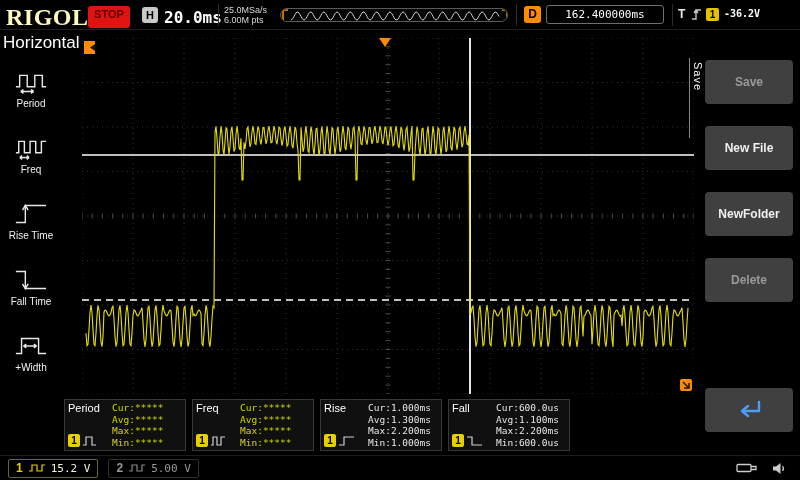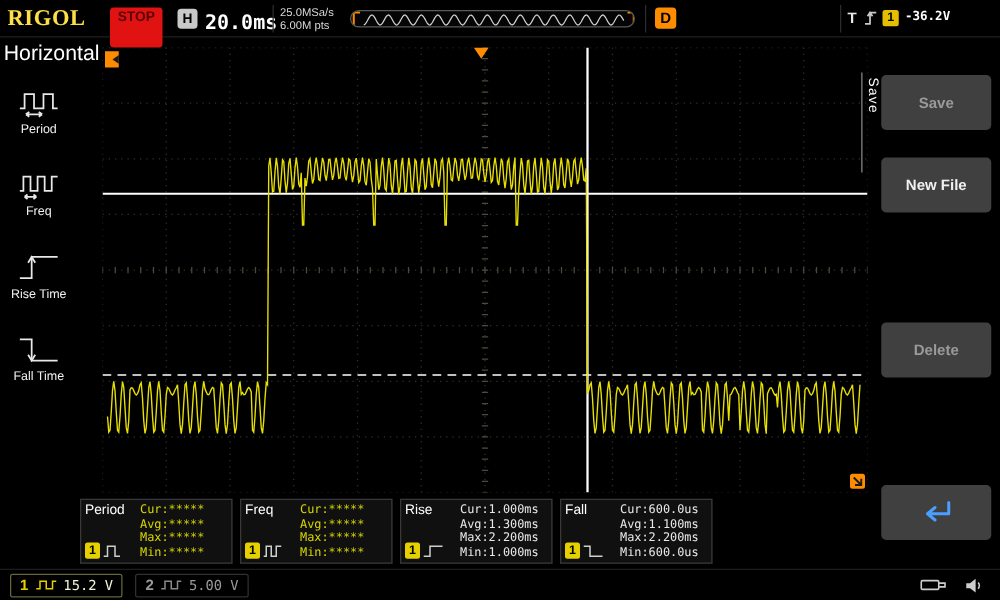--- a/index.html
+++ b/index.html
@@ -3,22 +3,22 @@
 <meta charset="utf-8">
 <style>
   *{box-sizing:border-box;margin:0;padding:0}
   html,body{background:#000}
   .screen{position:relative;width:800px;height:480px;background:#000;overflow:hidden;
           font-family:"Liberation Sans",sans-serif}
   
   .topbar{position:absolute;left:0;top:0;width:800px;height:30px;background:#000;
           border-bottom:1px solid #1f1f1f}
   .logo{position:absolute;left:6px;top:4px;font-family:"Liberation Serif",serif;
-        font-weight:bold;font-size:18px;color:#fde047;letter-spacing:.5px}
-  .stop{position:absolute;left:88px;top:6px;width:42px;height:32px;background:#e01212;
+        font-weight:bold;font-size:24px;color:#fef9c3;letter-spacing:.5px}
+  .stop{position:absolute;left:88px;top:6px;width:42px;height:22px;background:#e01212;
         color:#5a0000;font-size:11px;font-weight:bold;line-height:17px;text-align:center;
         border-radius:3px}
   .sbadge{position:absolute;width:16px;height:16px;background:#c9c9c9;color:#000;
         border-radius:3px;font-weight:bold;font-size:11px;line-height:16px;text-align:center}
   .hpos{left:142px;top:7px}
   .tbval{position:absolute;color:#fff;font-family:"DejaVu Sans Mono",monospace;
         font-weight:bold;font-size:16px}
   .hval{left:164px;top:8px}
   .vdiv{position:absolute;top:4px;width:1px;height:22px;background:#2c2c2c}
   .d1{left:218px}.d2{left:516px}.d3{left:672px}
@@ -96,20 +96,21 @@
     <div class="acq">
       <div>25.0MSa/s</div>
       <div>6.00M pts</div>
     </div>
     <svg id="preview-svg" class="preview" width="228" height="14">
         <path d="M10 11.0L11 10.5L12 9.2L13 7.4L14 5.5L15 4.0L16 3.1L17 3.1L18 4.0L19 5.5L20 7.4L21 9.2L22 10.5L23 11.0L24 10.6L25 9.5L26 7.7L27 5.9L28 4.2L29 3.2L30 3.0L31 3.8L32 5.2L33 7.0L34 8.9L35 10.3L36 11.0L37 10.8L38 9.7L39 8.1L40 6.2L41 4.5L42 3.3L43 3.0L44 3.6L45 4.9L46 6.7L47 8.5L48 10.0L49 10.9L50 10.9L51 10.0L52 8.4L53 6.6L54 4.8L55 3.5L56 3.0L57 3.4L58 4.6L59 6.3L60 8.2L61 9.8L62 10.8L63 11.0L64 10.2L65 8.8L66 6.9L67 5.1L68 3.7L69 3.0L70 3.2L71 4.3L72 5.9L73 7.8L74 9.5L75 10.7L76 11.0L77 10.4L78 9.1L79 7.3L80 5.5L81 3.9L82 3.1L83 3.1L84 4.0L85 5.6L86 7.4L87 9.2L88 10.5L89 11.0L90 10.6L91 9.4L92 7.7L93 5.8L94 4.2L95 3.2L96 3.1L97 3.8L98 5.2L99 7.1L100 8.9L101 10.3L102 11.0L103 10.8L104 9.7L105 8.0L106 6.2L107 4.5L108 3.3L109 3.0L110 3.6L111 4.9L112 6.7L113 8.6L114 10.1L115 10.9L116 10.9L117 10.0L118 8.4L119 6.5L120 4.8L121 3.5L122 3.0L123 3.4L124 4.6L125 6.3L126 8.2L127 9.8L128 10.8L129 10.9L130 10.2L131 8.7L132 6.9L133 5.1L134 3.7L135 3.0L136 3.3L137 4.3L138 6.0L139 7.9L140 9.6L141 10.7L142 11.0L143 10.4L144 9.1L145 7.3L146 5.4L147 3.9L148 3.1L149 3.1L150 4.1L151 5.6L152 7.5L153 9.3L154 10.5L155 11.0L156 10.6L157 9.4L158 7.6L159 5.8L160 4.2L161 3.2L162 3.1L163 3.8L164 5.3L165 7.1L166 8.9L167 10.3L168 11.0L169 10.7L170 9.7L171 8.0L172 6.1L173 4.4L174 3.3L175 3.0L176 3.6L177 5.0L178 6.8L179 8.6L180 10.1L181 10.9L182 10.9L183 9.9L184 8.4L185 6.5L186 4.7L187 3.5L188 3.0L189 3.4L190 4.6L191 6.4L192 8.3L193 9.9L194 10.8L195 10.9L196 10.2L197 8.7L198 6.8L199 5.0L200 3.7L201 3.0L202 3.3L203 4.4L204 6.0L205 7.9L206 9.6L207 10.7L208 11.0L209 10.4L210 9.0L211 7.2L212 5.4L213 3.9L214 3.1L215 3.2L216 4.1L217 5.7L218 7.5" fill="none" stroke="#d0d0d0" stroke-width="1"></path>
         <path d="M7 1 H2 V13 H7 M221 1 H226 V13 H221" stroke="#ff8c00" fill="none" stroke-width="1.6"></path>
       </svg>
     <div class="vdiv d2"></div>
     <span class="dbadge">D</span>
+    <span class="dbox">162.400000ms</span>
     <div class="vdiv d3"></div>
     <span class="tlabel">T</span>
     <svg class="slope" width="12" height="14" viewBox="0 0 12 14">
       <path d="M2 12 H6 V3 H11 M4 6 L6 3 L8 6" fill="none" stroke="#c8c8c8" stroke-width="1.4"></path>
     </svg>
     <span class="tsrc">1</span>
     <span class="tlevel">-36.2V</span>
   </header>
 
   <aside class="leftmenu">
@@ -134,20 +135,27 @@
         <path class="licon" d="M9 10 L12 5 L15 10"></path>
       </svg>
       <span class="lm-label">Rise Time</span>
     </div>
     <div class="lm-item">
       <svg width="34" height="28" viewBox="0 0 36 28">
         <path class="licon" d="M2 5 H12 V23 H34"></path>
         <path class="licon" d="M9 18 L12 23 L15 18"></path>
       </svg>
       <span class="lm-label">Fall Time</span>
+    </div>
+    <div class="lm-item">
+      <svg width="34" height="28" viewBox="0 0 36 28">
+        <path class="licon" d="M2 22 H8 V6 H26 V22 H34"></path>
+        <path class="licon" d="M10 14 H24 M10 14 l3 -2 M10 14 l3 2 M24 14 l-3 -2 M24 14 l-3 2"></path>
+      </svg>
+      <span class="lm-label">+Width</span>
     </div>
   </aside>
 
   <div class="plot">
     <svg id="scope-svg" width="612" height="356">
         <line x1="0" y1="0" x2="0" y2="356" stroke="#32322a" stroke-width="1" stroke-dasharray="1 4"></line>
         <line x1="51" y1="0" x2="51" y2="356" stroke="#32322a" stroke-width="1" stroke-dasharray="1 4"></line>
         <line x1="102" y1="0" x2="102" y2="356" stroke="#32322a" stroke-width="1" stroke-dasharray="1 4"></line>
         <line x1="153" y1="0" x2="153" y2="356" stroke="#32322a" stroke-width="1" stroke-dasharray="1 4"></line>
         <line x1="204" y1="0" x2="204" y2="356" stroke="#32322a" stroke-width="1" stroke-dasharray="1 4"></line>
@@ -279,20 +287,21 @@
         <polygon points="13,6 13,13 8,9.5" fill="#1a1a1a"></polygon>
         <rect x="598" y="341" width="12" height="12" rx="2" fill="#ff8c00"></rect>
         <path d="M601 344 l6 6 m0 -5 v5 h-5" stroke="#1a1a1a" stroke-width="1.5" fill="none"></path>
       </svg>
   </div>
 
   <aside class="rightmenu">
     <div class="rm-tab">Save</div>
     <button class="rm-btn btn-save disabled">Save</button>
     <button class="rm-btn btn-newfile">New File</button>
+    <button class="rm-btn btn-newfolder">NewFolder</button>
     <button class="rm-btn btn-delete disabled">Delete</button>
     <button class="rm-btn btn-enter">
       <svg width="34" height="26" viewBox="0 0 34 26">
         <path d="M27 5 V14 H10 M10 14 L16 9 M10 14 L16 19" fill="none" stroke="#4a9eff" stroke-width="2.4" stroke-linecap="round" stroke-linejoin="round"></path>
       </svg>
     </button>
   </aside>
 
   <section class="measures">
     <div class="mpanel">

